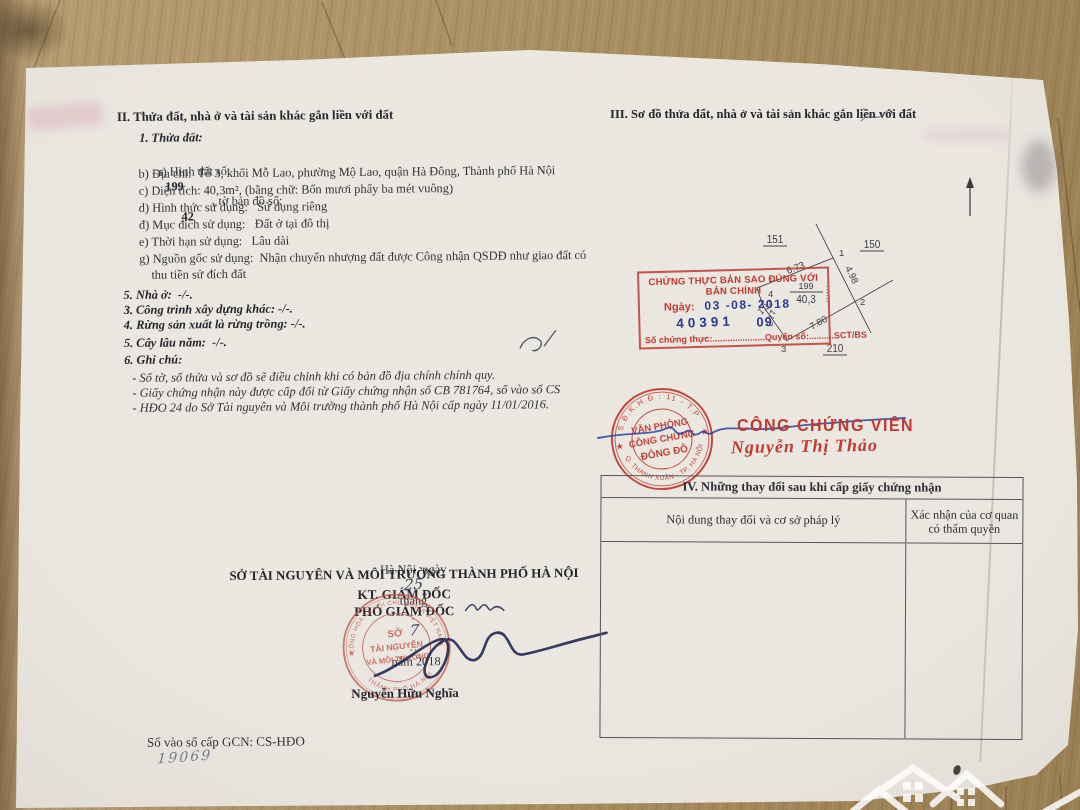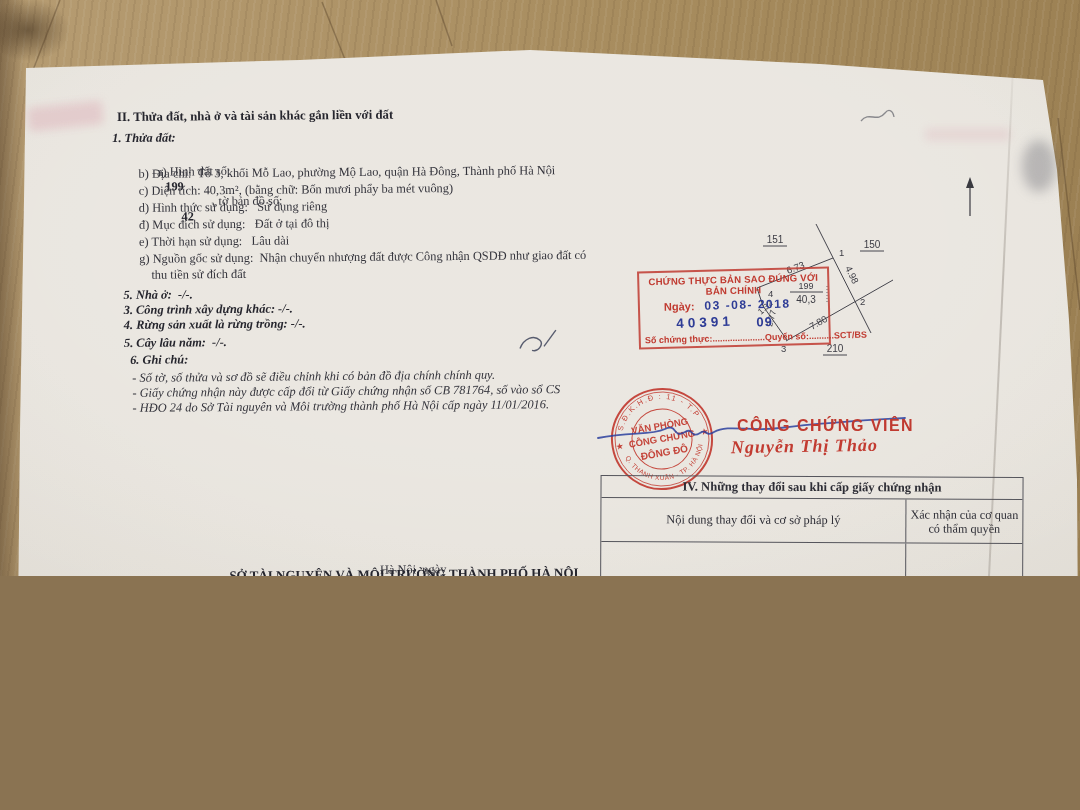--- a/index.html
+++ b/index.html
@@ -1,16 +1,16 @@
 <!DOCTYPE html>
 <html><head>
 <meta charset="utf-8">
 <style>
   html,body{margin:0;padding:0;background:#8a7352;}
-  #stage{position:relative;width:1080px;height:576px;overflow:hidden;
+  #stage{position:relative;width:1080px;height:810px;overflow:hidden;
          font-family:"Liberation Serif",serif;}
   
   .wood{position:absolute;inset:0;
     background:
       radial-gradient(60px 45px at 28px 30px, rgba(52,36,20,.55), rgba(52,36,20,0) 70%),
       linear-gradient(90deg, rgba(70,50,30,.45), rgba(70,50,30,0) 26px),
       repeating-linear-gradient(97deg, rgba(255,255,255,.06) 0 2px, rgba(0,0,0,0) 2px 7px,
         rgba(70,48,26,.09) 7px 9px, rgba(0,0,0,0) 9px 14px),
       linear-gradient(100deg,#b69c72,#a78c5e 55%,#9a7f52);}
   .seams{position:absolute;inset:0;}
@@ -93,39 +93,39 @@
     </g>
   </svg>
 
   <div class="paper"></div>
 
   <div class="bleed" style="left:28px;top:104px;width:75px;height:24px;transform:rotate(-6deg);"></div>
   <div class="bleed" style="left:925px;top:128px;width:85px;height:13px;opacity:.6;"></div>
 
   <div class="leftcol">
     <div class="ln b" style="left:117px;top:110px;font-size:12.8px;">II. Thửa đất, nhà ở và tài sản khác gắn liền với đất</div>
-    <div class="ln bi" style="left:112px;top:131px;">1. Thửa đất:</div>
+    <div class="ln bi" style="left:139px;top:131px;">1. Thửa đất:</div>
     <div class="ln" style="left:138px;top:150px;">
       <span>a) Hình đất số:</span>
       <span class="b" style="margin-left:8px;">199</span>
       <span style="margin-left:55px;">, tờ bản đồ số:</span>
       <span class="b" style="margin-left:24px;">42</span>
     </div>
     <div class="ln" style="left:138px;top:167px;">b) Địa chỉ:  Tổ 3, khối Mỗ Lao, phường Mộ Lao, quận Hà Đông, Thành phố Hà Nội</div>
     <div class="ln" style="left:138px;top:184px;">c) Diện tích: 40,3m², (bằng chữ: Bốn mươi phẩy ba mét vuông)</div>
     <div class="ln" style="left:138px;top:201px;">d) Hình thức sử dụng:   Sử dụng riêng</div>
     <div class="ln" style="left:138px;top:218px;">đ) Mục đích sử dụng:   Đất ở tại đô thị</div>
     <div class="ln" style="left:138px;top:235px;">e) Thời hạn sử dụng:   Lâu dài</div>
     <div class="ln" style="left:138px;top:252px;">g) Nguồn gốc sử dụng:  Nhận chuyển nhượng đất được Công nhận QSDĐ như giao đất có</div>
     <div class="ln" style="left:150px;top:268px;">thu tiền sử đích đất</div>
     <div class="ln bi" style="left:122px;top:288px;">5. Nhà ở:  -/-.</div>
     <div class="ln bi" style="left:122px;top:303px;">3. Công trình xây dựng khác: -/-.</div>
     <div class="ln bi" style="left:122px;top:318px;">4. Rừng sản xuất là rừng trồng: -/-.</div>
     <div class="ln bi" style="left:122px;top:336px;">5. Cây lâu năm:  -/-.</div>
-    <div class="ln bi" style="left:128px;top:353px;">6. Ghi chú:</div>
+    <div class="ln bi" style="left:122px;top:353px;">6. Ghi chú:</div>
     <div class="ln it" style="left:130px;top:371px;">- Số tờ, số thửa và sơ đồ sẽ điều chỉnh khi có bản đồ địa chính chính quy.</div>
     <div class="ln it" style="left:130px;top:386px;">- Giấy chứng nhận này được cấp đổi từ Giấy chứng nhận số CB 781764, số vào sổ CS</div>
     <div class="ln it" style="left:130px;top:401px;">- HĐO 24 do Sở Tài nguyên và Môi trường thành phố Hà Nội cấp ngày 11/01/2016.</div>
 
     <svg style="position:absolute;left:512px;top:330px;" width="45" height="30">
       <g stroke="#333a52" stroke-width="1.4" fill="none" opacity=".8">
         <path d="M6,22 C10,12 20,8 26,14 C30,18 24,26 18,24"></path>
         <path d="M30,20 L42,4"></path>
       </g>
     </svg>
@@ -175,20 +175,21 @@
 
     <div class="ln b ctr" style="left:150px;top:688px;width:500px;font-size:13px;">Nguyễn Hữu Nghĩa</div>
 
     <div class="ln" style="left:122px;top:720px;font-size:13px;">
       <span>Số vào sổ cấp GCN: CS-HĐO</span>
       <span class="hw" style="color:#7a7d92;font-size:14px;letter-spacing:2px;margin-left:10px;">19069</span>
     </div>
   </div>
 
   <div class="rightcol">
+    <div class="ln b" style="left:610px;top:107px;font-size:12.6px;width:330px;">III. Sơ đồ thửa đất, nhà ở và tài sản khác gắn liền với đất</div>
     <svg style="position:absolute;left:857px;top:103px;" width="40" height="26">
       <path d="M4,18 C12,8 20,20 28,10 C32,5 36,8 37,14" stroke="#55565f" stroke-width="1.3" fill="none" opacity=".65"></path>
     </svg>
 
     <svg style="position:absolute;left:690px;top:150px;" width="370" height="235" viewBox="690 150 370 235">
       <g>
         <line x1="970" y1="216" x2="970" y2="184" stroke="#3a3a40" stroke-width="1.2"></line>
         <polygon points="966,188 970,177 974,188" fill="#3a3a40"></polygon>
       </g>
       <g stroke="#46464e" stroke-width="1" fill="none">

